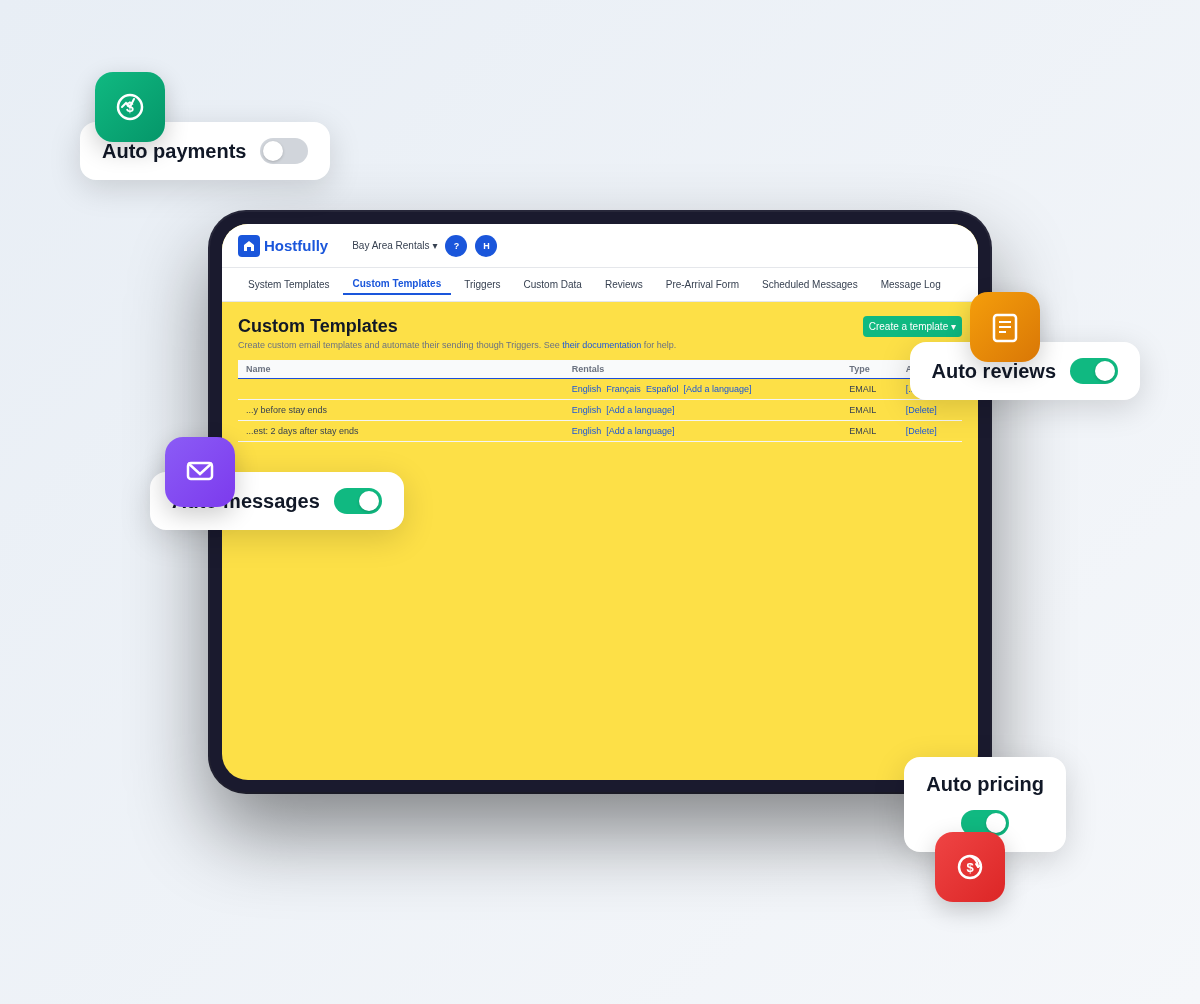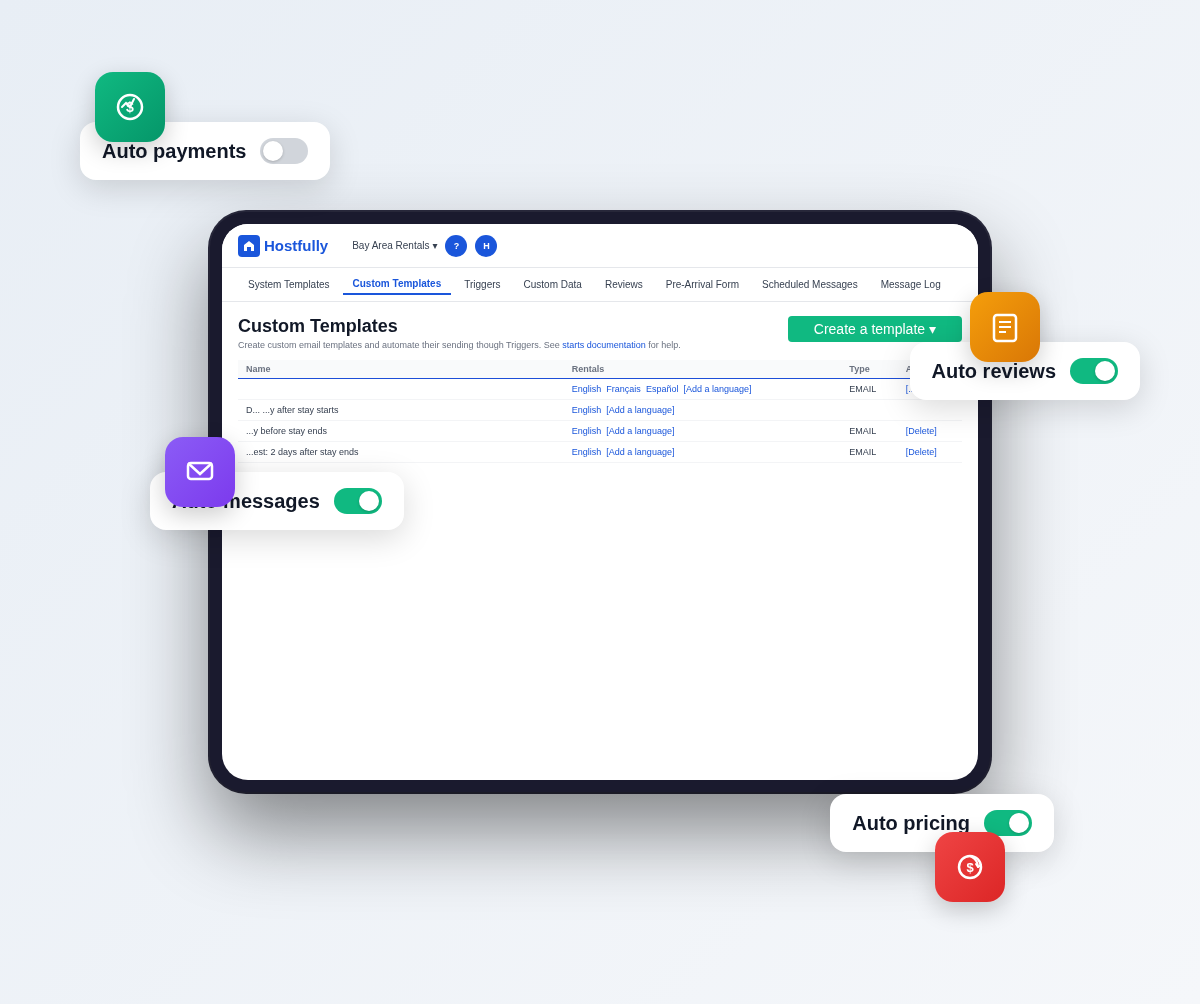--- a/index.html
+++ b/index.html
@@ -32,21 +32,21 @@
       background: #1a1a2e;
       border-radius: 36px;
       padding: 12px;
       box-shadow: 0 40px 80px rgba(0,0,0,0.45), 0 0 0 2px #2a2a3e;
       z-index: 5;
     }
 
     .tablet-screen {
       width: 100%;
       height: 100%;
-      background: #ffffff;
+      background: #fde047;
       border-radius: 26px;
       overflow: hidden;
       display: flex;
       flex-direction: column;
     }
 
     
     .app-navbar {
       display: flex;
       align-items: center;
@@ -185,22 +185,22 @@
 
     .content-subtitle a {
       color: #1a56db;
     }
 
     .create-btn {
       background: #10b981;
       color: white;
       border: none;
       border-radius: 4px;
-      padding: 5px 26px;
-      font-size: 14px;
+      padding: 5px 6px;
+      font-size: 10px;
       cursor: pointer;
       display: flex;
       align-items: center;
       gap: 4px;
     }
 
     
     .data-table {
       width: 100%;
       border-collapse: collapse;
@@ -314,21 +314,22 @@
 
     
     .card-reviews {
       top: 300px;
       right: 10px;
     }
 
     
     .card-pricing {
       bottom: 110px;
-      right: 96px;
+      right: 84px;
+      flex-direction: column;
     }
 
     
     .icon-payments {
       top: 30px;
       left: 45px;
       background: linear-gradient(135deg, #10b981, #059669);
     }
 
     
@@ -432,21 +433,21 @@
         <div class="sub-tab">Scheduled Messages</div>
         <div class="sub-tab">Message Log</div>
       </div>
 
       <div class="main-content">
         <div class="content-header">
           <div>
             <div class="content-title">Custom Templates</div>
             <div class="content-subtitle">
               <span>Create custom email templates and automate their sending though Triggers. See</span>
-              <a style="color:#1a56db">starts documentation</a>
+              <a style="color:#1a56db">their documentation</a>
               <span>for help.</span>
             </div>
           </div>
           <button class="create-btn">Create a template ▾</button>
         </div>
 
         <table class="data-table">
           <thead>
             <tr>
               <th style="width:45%">Name</th>
@@ -461,30 +462,20 @@
               <td></td>
               <td>
                 <a>English</a>&nbsp;
                 <a>Français</a>&nbsp;
                 <a>Español</a>&nbsp;
                 <a style="color:#1a56db">[Add a language]</a>
               </td>
               <td></td>
               <td>EMAIL</td>
               <td><a style="color:#1a56db">[...]</a></td>
-            </tr>
-            <tr>
-              <td>D... ...y after stay starts</td>
-              <td>
-                <a>English</a>&nbsp;
-                <a style="color:#1a56db">[Add a language]</a>
-              </td>
-              <td></td>
-              <td></td>
-              <td></td>
             </tr>
             <tr>
               <td>...y before stay ends</td>
               <td>
                 <a>English</a>&nbsp;
                 <a style="color:#1a56db">[Add a language]</a>
               </td>
               <td></td>
               <td>EMAIL</td>
               <td><a style="color:#1a56db">[Delete]</a></td>

